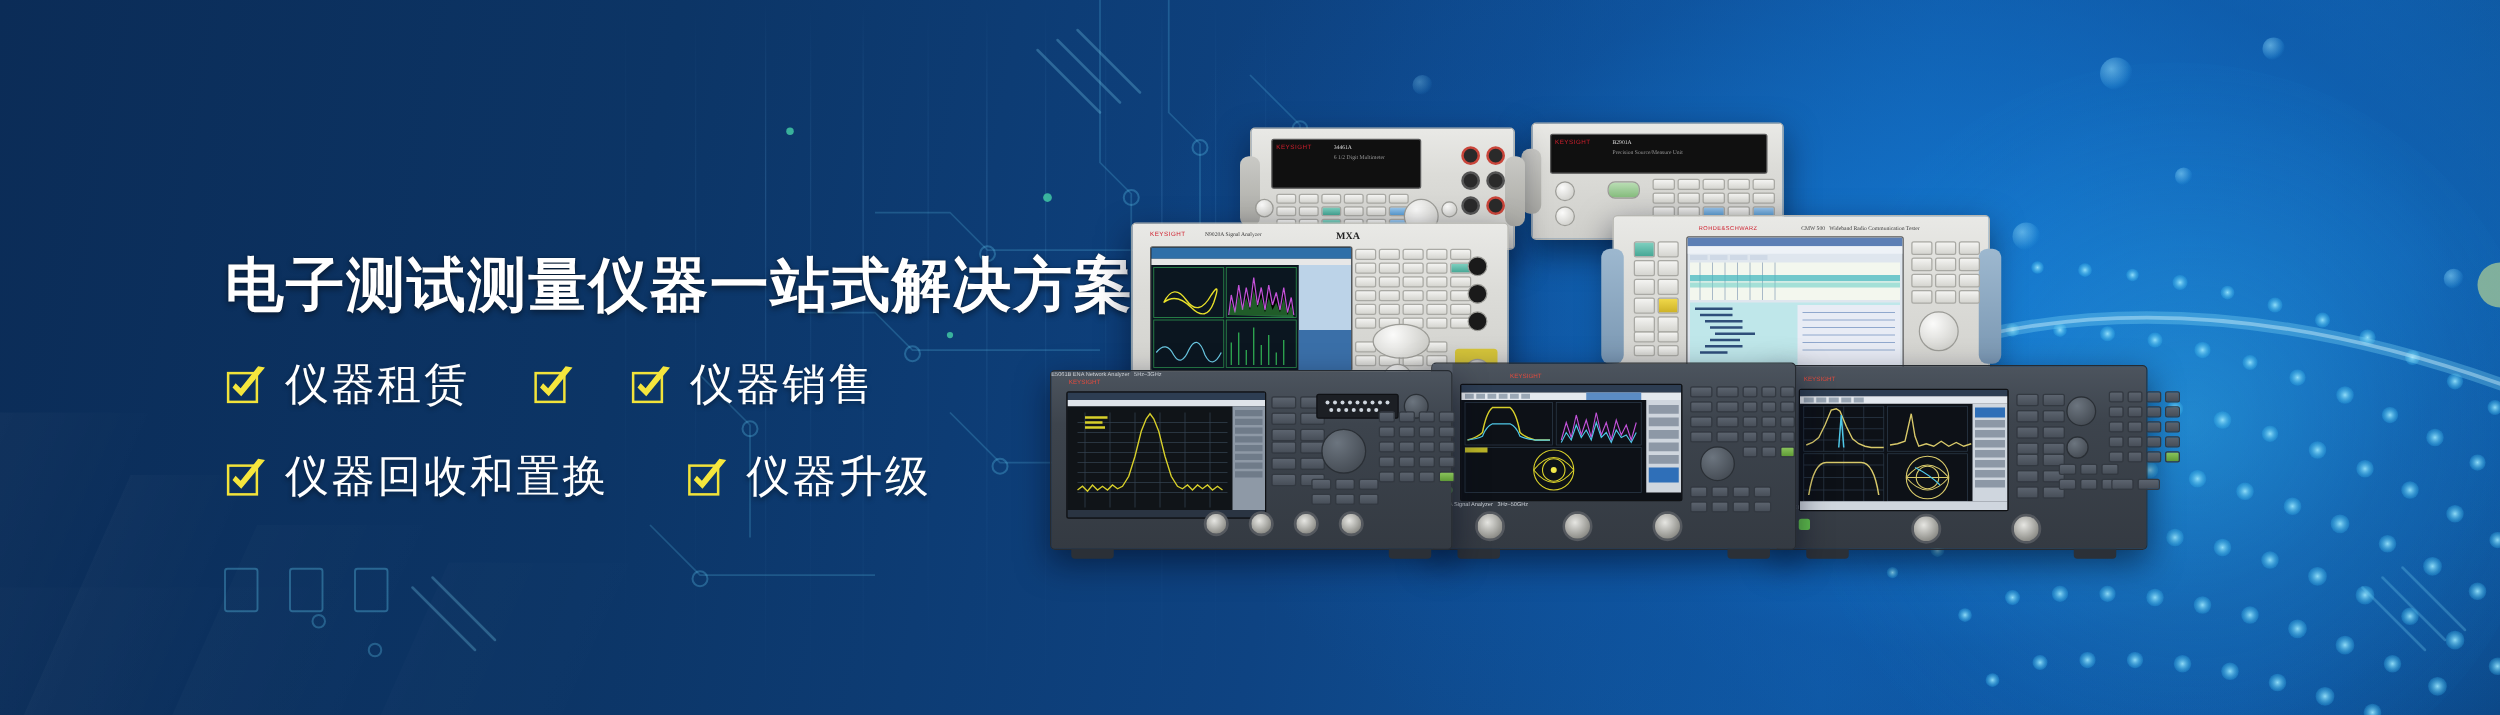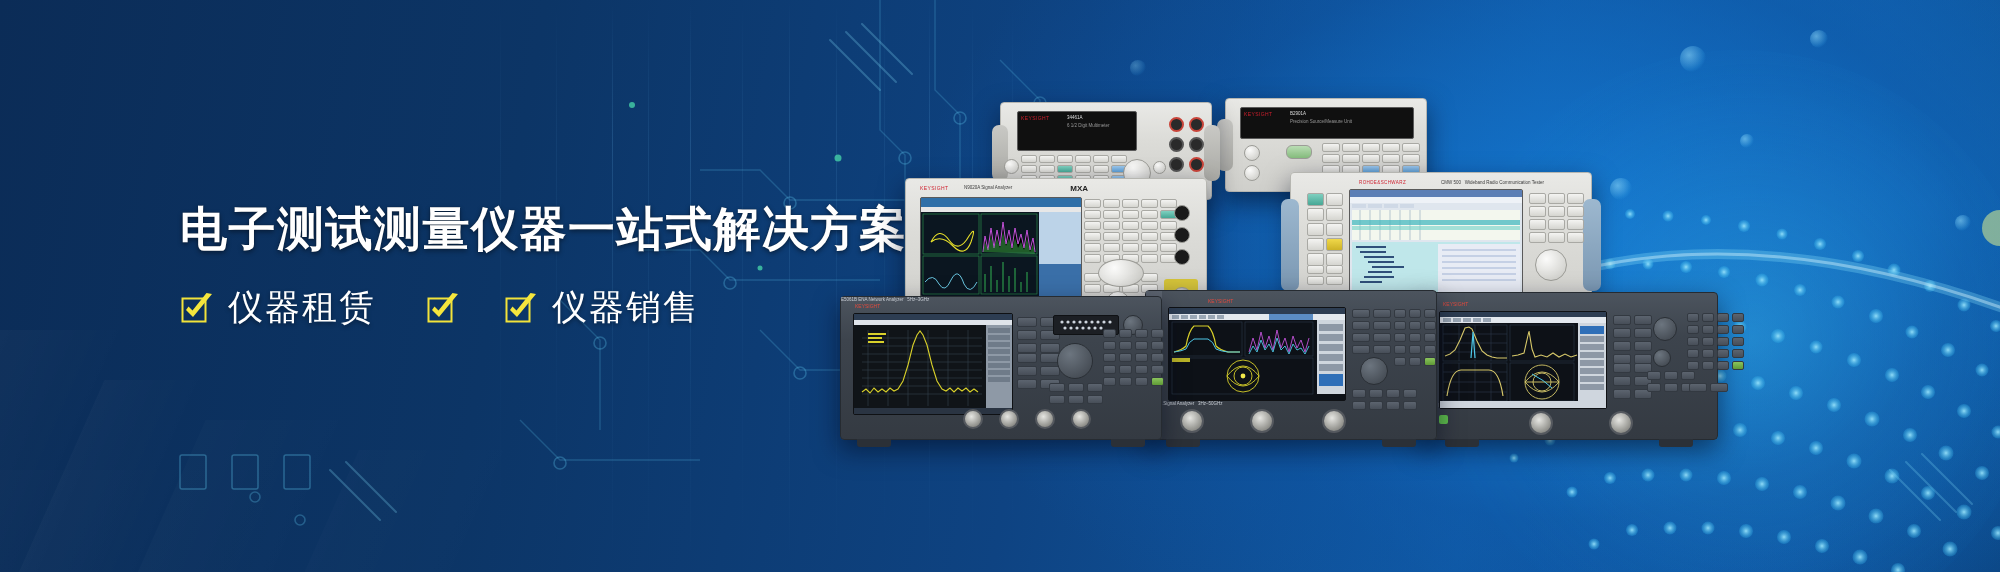--- a/index.html
+++ b/index.html
@@ -76,21 +76,21 @@
   .bench .screen{position:absolute;background:#101010;border-radius:2px;border:1px solid #5a5a5a;}
   .bench .kbd{position:absolute;display:grid;gap:2px;}
   .bench .key{background:linear-gradient(180deg,#f4f4f2,#d5d5d0);border:1px solid #a9a9a4;border-radius:2px;}
   .bench .key.g{background:linear-gradient(180deg,#7fd0c0,#46a795);}
   .bench .key.b{background:linear-gradient(180deg,#9cc8ee,#5b9ed4);}
   .bench .knob{position:absolute;border-radius:50%;background:radial-gradient(circle at 35% 30%,#fbfbfa,#c6c6c1);border:1px solid #9c9c97;}
   .bench .term{position:absolute;border-radius:50%;border:2px solid #c9453a;background:#2a2a2a;}
   .bench .term.blk{border-color:#555;}
   .bench .handle{position:absolute;background:linear-gradient(180deg,#c9c9c5,#a9a9a4);border-radius:7px;}
   .bench .brand{position:absolute;color:#cf1f2d;font-size:5px;letter-spacing:.4px;font-family:"Liberation Sans",sans-serif;}
-  .bench .model{position:absolute;color:#3a3a3a;font-size:4.5px;font-family:Liberation Sans, sans-serif;}
+  .bench .model{position:absolute;color:#3a3a3a;font-size:4.5px;font-family:Liberation Serif, serif;}
 
   
   .dark{background:linear-gradient(180deg,#4c545e 0%,#3d444d 30%,#343a42 100%);border:1px solid #262b31;}
   .dark .bezel{position:absolute;background:#1c1f24;border:1px solid #0f1114;border-radius:2px;}
   .dark .kbd{position:absolute;display:grid;gap:3px;}
   .dark .key{background:linear-gradient(180deg,#5c646f,#474e58);border:1px solid #333941;border-radius:2px;}
   .dark .key.grn{background:linear-gradient(180deg,#8ac45c,#5f9a36);}
   .dark .knob{position:absolute;border-radius:50%;background:radial-gradient(circle at 35% 30%,#6c757f,#3b4149);border:1px solid #2a2f35;}
   .dark .port{position:absolute;border-radius:50%;background:radial-gradient(circle at 40% 35%,#e6e6e2,#9a9a95 62%,#6c6c68);border:2px solid #55595f;}
   .dark .brand{position:absolute;color:#e24b3e;font-size:5px;font-family:"Liberation Sans",sans-serif;}
@@ -961,16 +961,34 @@
 
         <div class="bullet" style="margin-left:44px;">
           <svg class="check-icon" viewBox="0 0 34 34">
             <rect x="2.5" y="7.5" width="23" height="23" fill="none" stroke="#f2e33a" stroke-width="2"></rect>
             <path d="M6 19 L13 26 L32 3 L26.5 2 L12.5 19.5 L8.5 15.5 Z" fill="#f5e63d"></path>
           </svg>
           <span class="bullet-label">仪器销售</span>
         </div>
       </div>
 
+      <div class="bullet-row">
+
+        <div class="bullet">
+          <svg class="check-icon" viewBox="0 0 34 34">
+            <rect x="2.5" y="7.5" width="23" height="23" fill="none" stroke="#f2e33a" stroke-width="2"></rect>
+            <path d="M6 19 L13 26 L32 3 L26.5 2 L12.5 19.5 L8.5 15.5 Z" fill="#f5e63d"></path>
+          </svg>
+          <span class="bullet-label">仪器回收和置换</span>
+        </div>
+
+        <div class="bullet" style="margin-left:62px;">
+          <svg class="check-icon" viewBox="0 0 34 34">
+            <rect x="2.5" y="7.5" width="23" height="23" fill="none" stroke="#f2e33a" stroke-width="2"></rect>
+            <path d="M6 19 L13 26 L32 3 L26.5 2 L12.5 19.5 L8.5 15.5 Z" fill="#f5e63d"></path>
+          </svg>
+          <span class="bullet-label">仪器升级</span>
+        </div>
+      </div>
     </div>
   </div>
 
 </div>
 
 </body></html>

